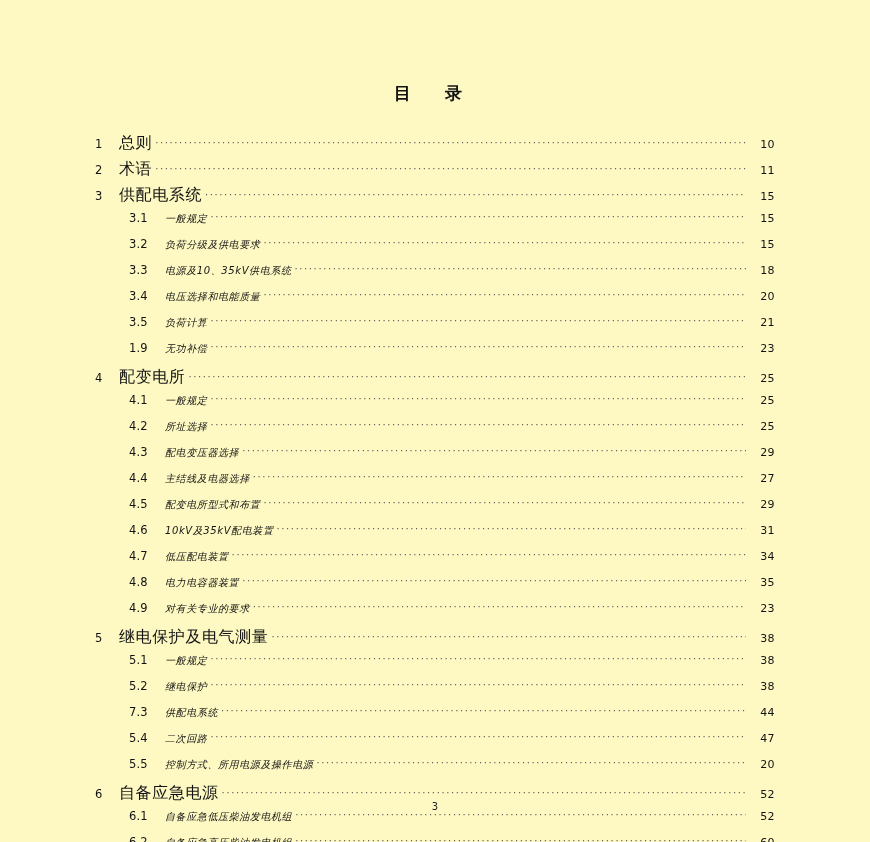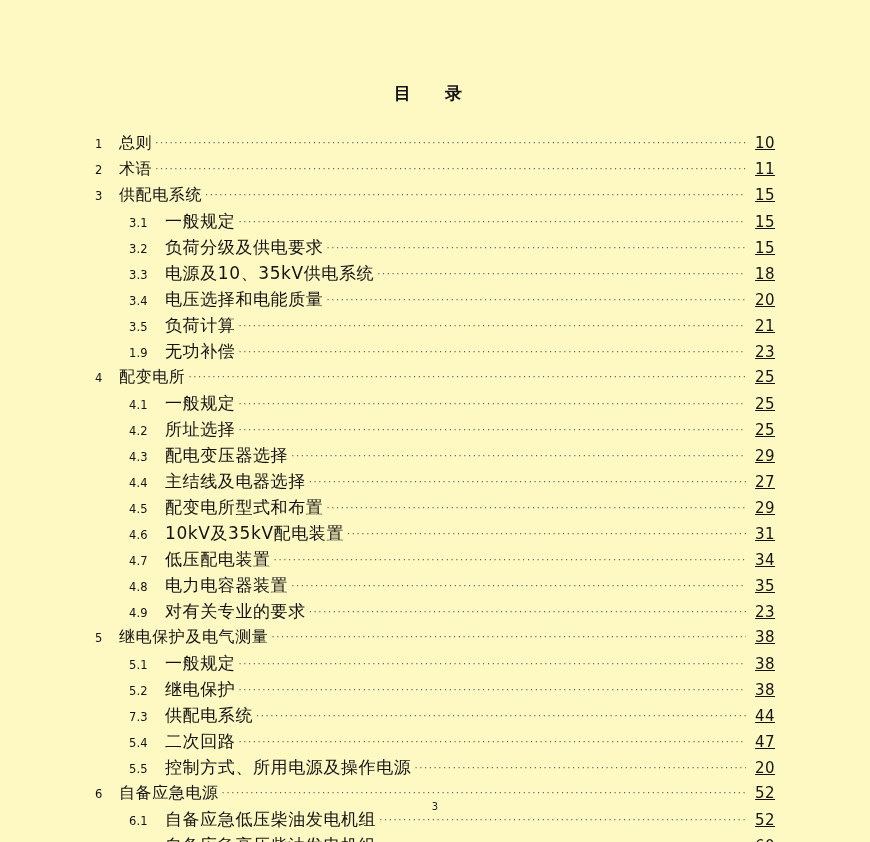--- a/index.html
+++ b/index.html
@@ -53,39 +53,38 @@
   }
   .lvl1 .toc-num { width: 22px; }
   .lvl2 .toc-num { width: 34px; margin-left: 34px; }
   .toc-label {
     flex: 0 0 auto;
     white-space: nowrap;
     padding-left: 2px;
     letter-spacing: 0.6px;
   }
   .lvl1 .toc-label { font-size: 16px; text-align: right; }
-  .lvl2 .toc-label { font-size: 17px; }
+  .lvl2 .toc-label { font-size: 10px; font-style: italic; }
   .toc-dots {
     flex: 1 1 auto;
     overflow: hidden;
     white-space: nowrap;
     margin: 0 3px;
     position: relative;
     top: -2px;
     color: #555;
     font-size: 10px;
     letter-spacing: 1.6px;
   }
   .toc-page {
     flex: 0 0 auto;
     text-align: right;
     width: 26px;
-    font-size: 15px;
+    font-size: 11px;
     letter-spacing: 0.4px;
-    text-decoration: underline;
   }
   .folio {
     position: absolute;
     left: 0;
     right: 0;
     bottom: 30px;
     text-align: center;
     font-size: 10px;
     color: #222;
   }

